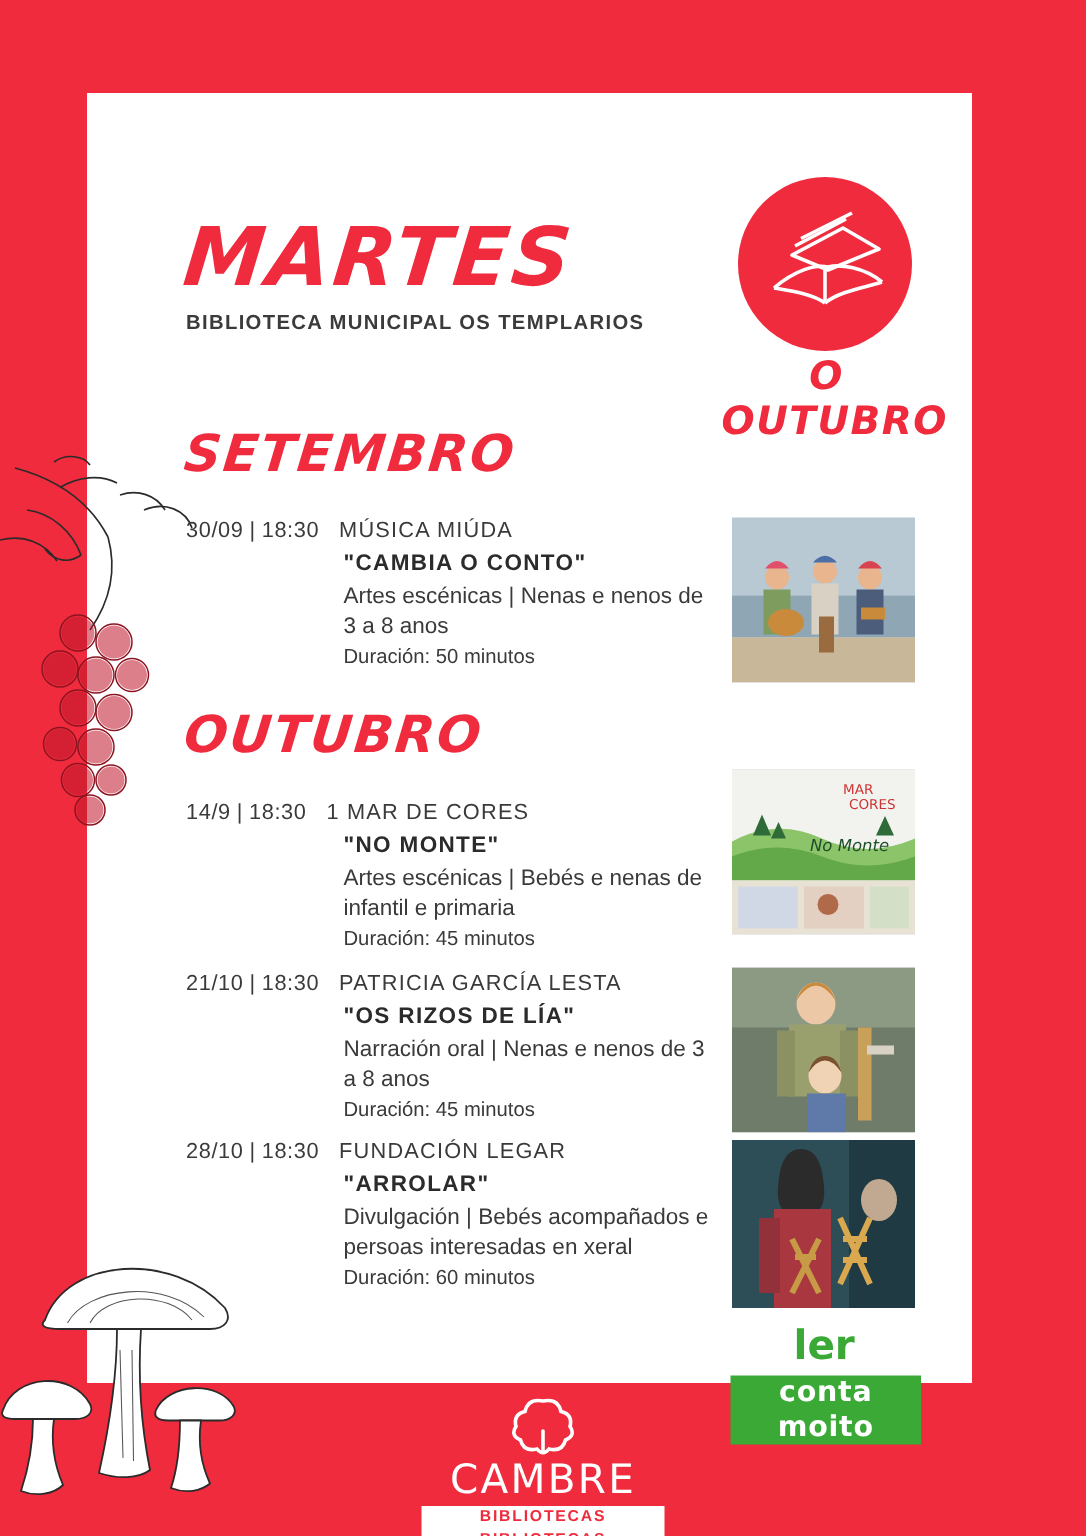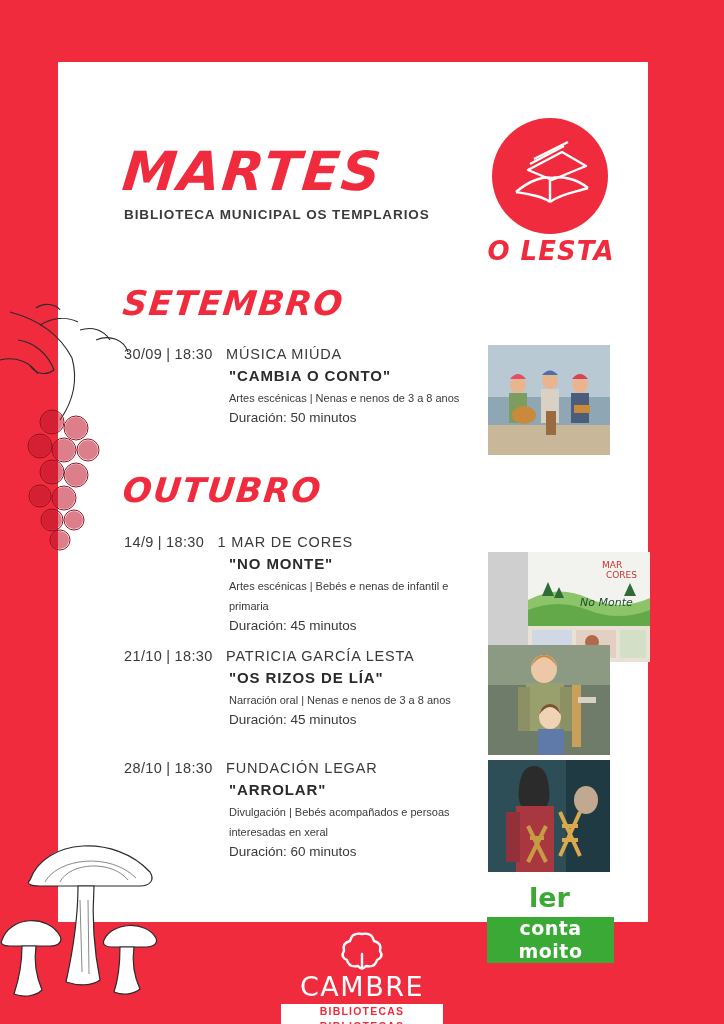--- a/index.html
+++ b/index.html
@@ -131,21 +131,21 @@
   .event-show {
     font-size: 15px;
     font-weight: bold;
     letter-spacing: 0.9px;
     color: #2b2b2b;
     margin-left: 105px;
     margin-bottom: 4px;
   }
   .event-desc {
     margin-left: 105px;
-    font-size: 11px;
+    font-size: 15px;
     line-height: 20px;
     color: #3a3a3a;
   }
   .event-duration {
     margin-left: 105px;
     font-size: 13.5px;
     line-height: 20px;
     color: #3a3a3a;
   }
 
@@ -157,21 +157,21 @@
   
   .photo {
     position: absolute;
     left: 488px;
     width: 122px;
     height: 110px;
     overflow: hidden;
     background: #cfcfcf;
   }
   .photo-1 { top: 345px; }
-  .photo-2 { top: 552px; padding-left: 40px; }
+  .photo-2 { top: 513px; }
   .photo-3 { top: 645px; }
   .photo-4 { top: 760px; height: 112px; }
 
   
   .ler-logo {
     position: absolute;
     left: 487px;
     top: 884px;
     width: 127px;
     height: 52px;
@@ -296,21 +296,21 @@
         <path d="M24 74 C38 62, 52 58, 60 60 C68 58, 84 60, 96 70"></path>
         <path d="M24 74 C36 76, 50 78, 58 84"></path>
         <path d="M58 84 C68 76, 84 74, 96 70"></path>
         <path d="M58 60 L58 84"></path>
         <path d="M36 52 L70 34 L94 48 L60 62 Z"></path>
         <path d="M38 46 L72 28"></path>
         <path d="M42 41 L76 24"></path>
       </g>
     </svg>
   </div>
-  <div class="badge-label">O LESTA</div>
+  <div class="badge-label">O OUTUBRO</div>
 
   <div class="month month-setembro">SETEMBRO</div>
   <div class="month month-outubro">OUTUBRO</div>
 
   <div class="event ev-1">
     <div class="event-line1">
       <span class="event-datetime">30/09</span><span class="event-sep">|</span><span class="event-datetime">18:30</span>&nbsp;&nbsp;&nbsp;<span class="event-author">MÚSICA MIÚDA</span>
     </div>
     <div class="event-show">"CAMBIA O CONTO"</div>
     <div class="event-desc">Artes escénicas | Nenas e nenos de 3 a 8 anos</div>

